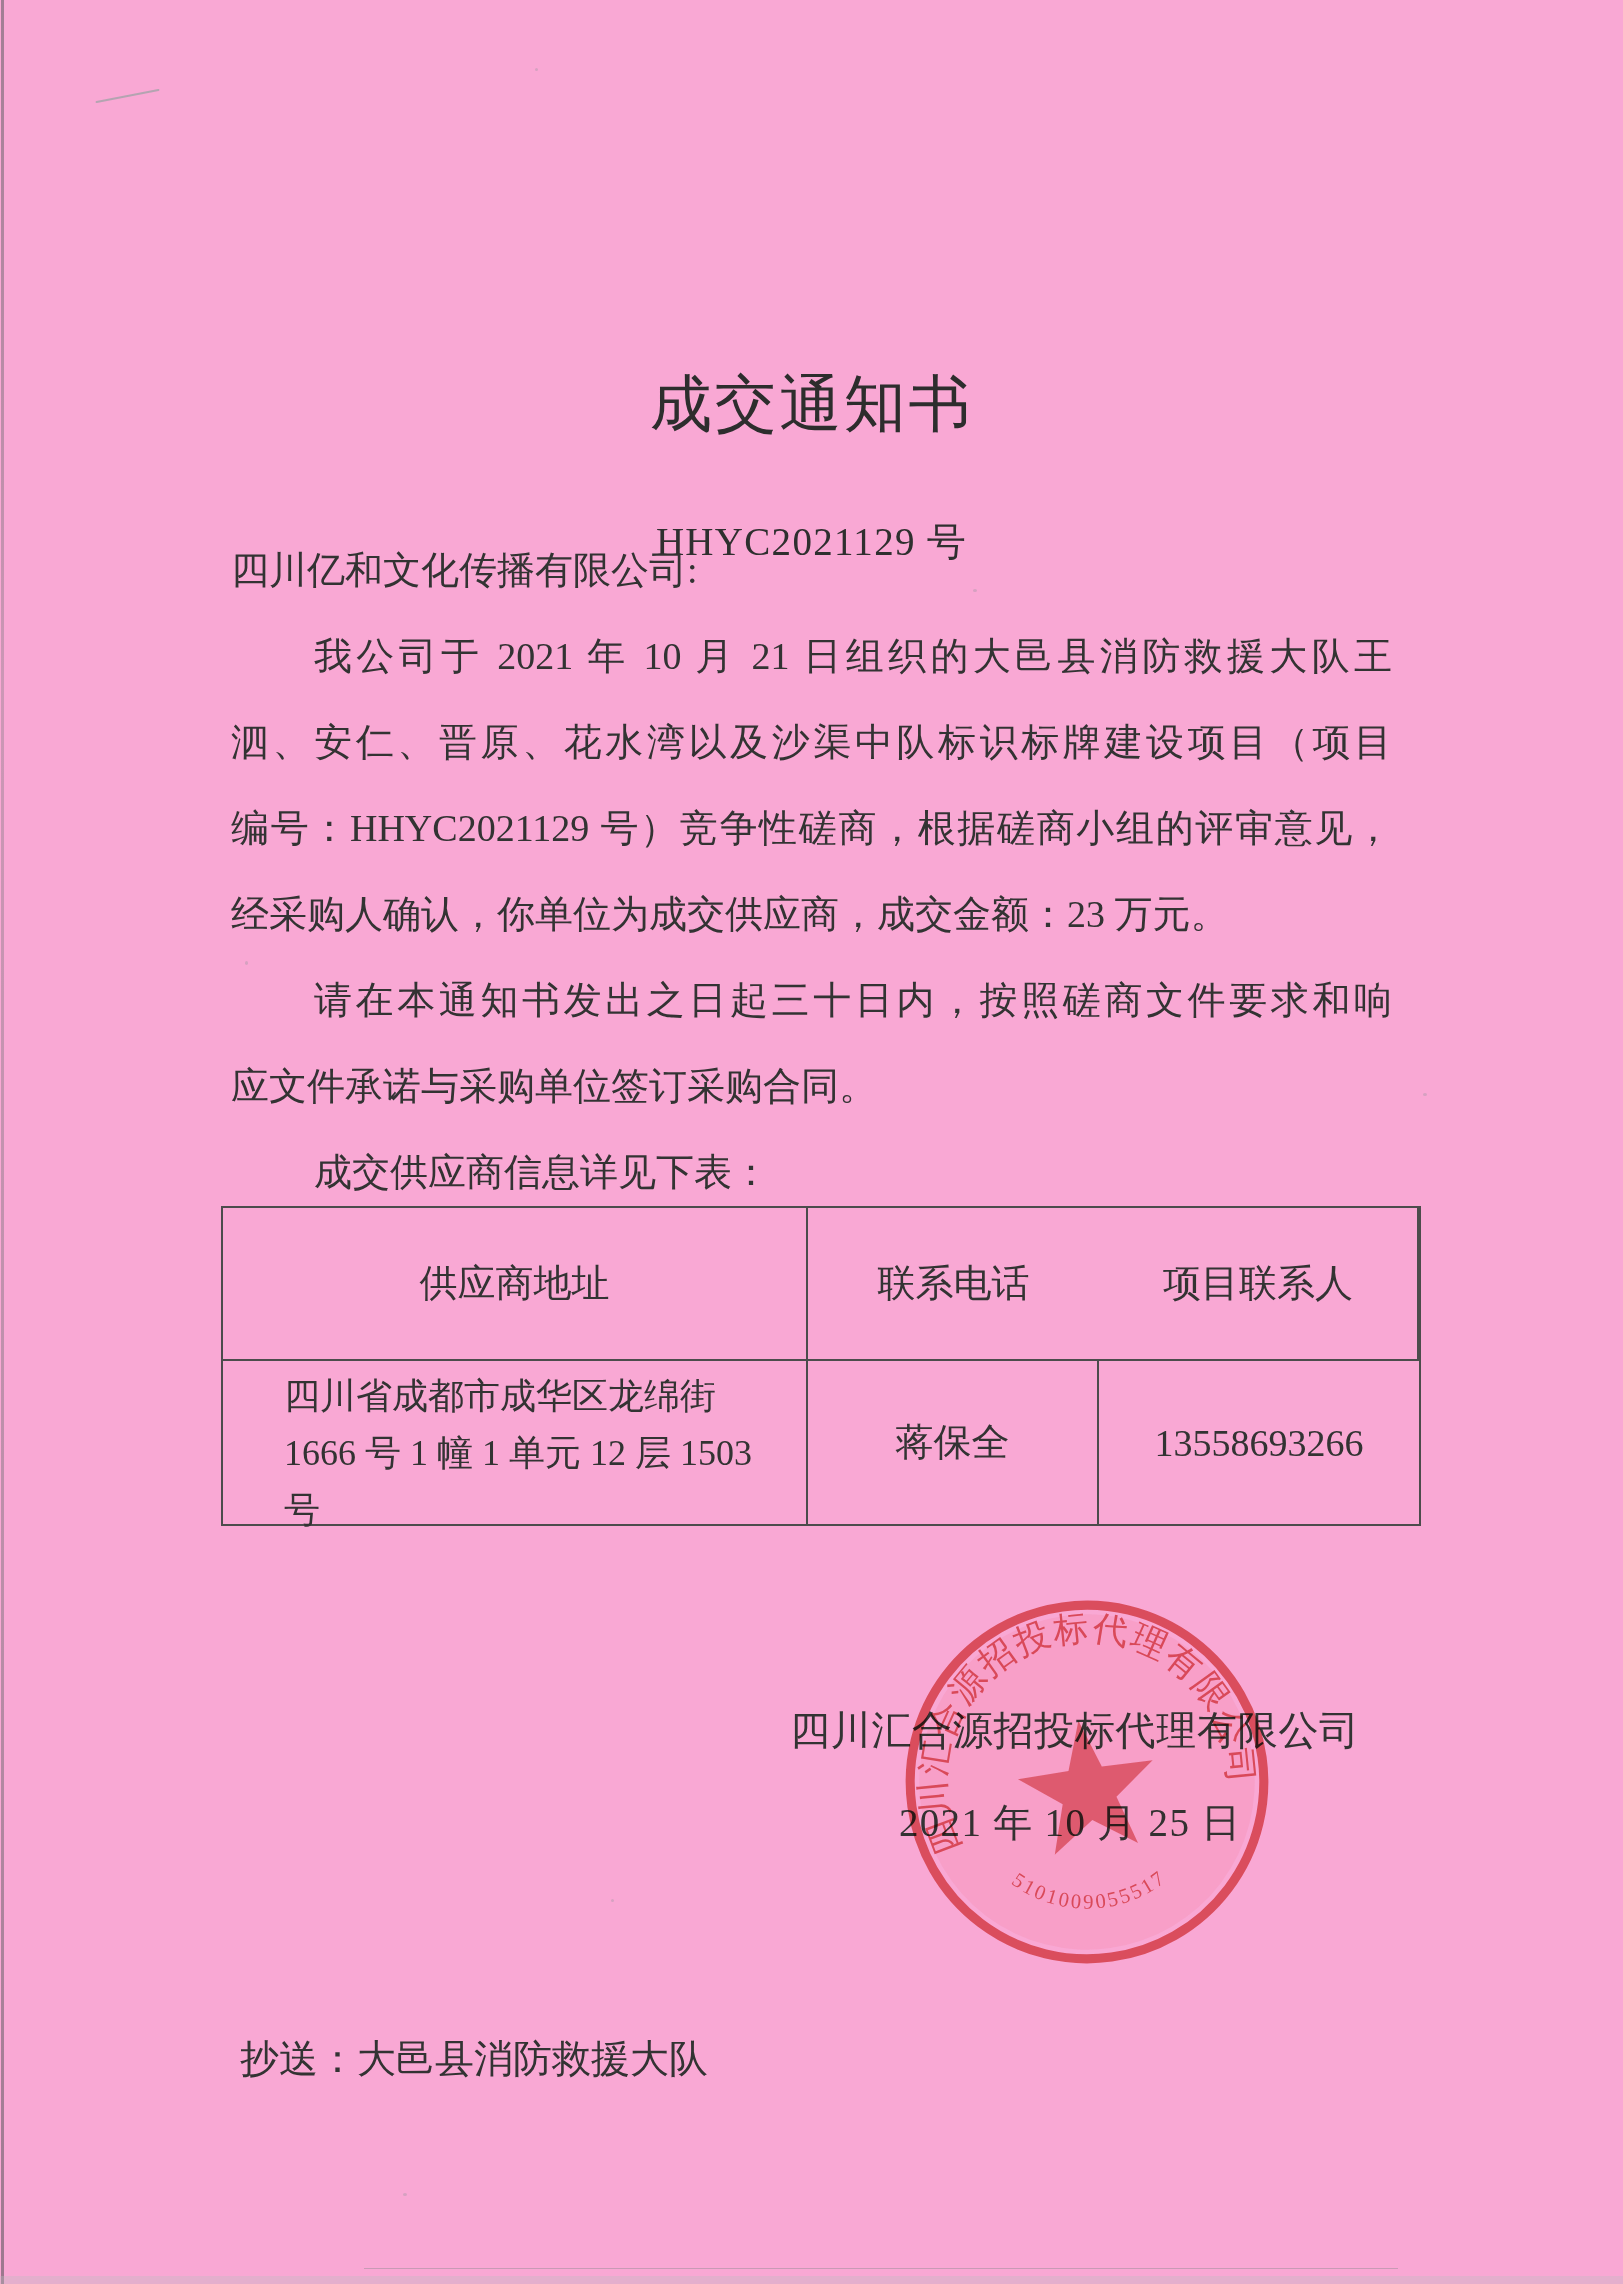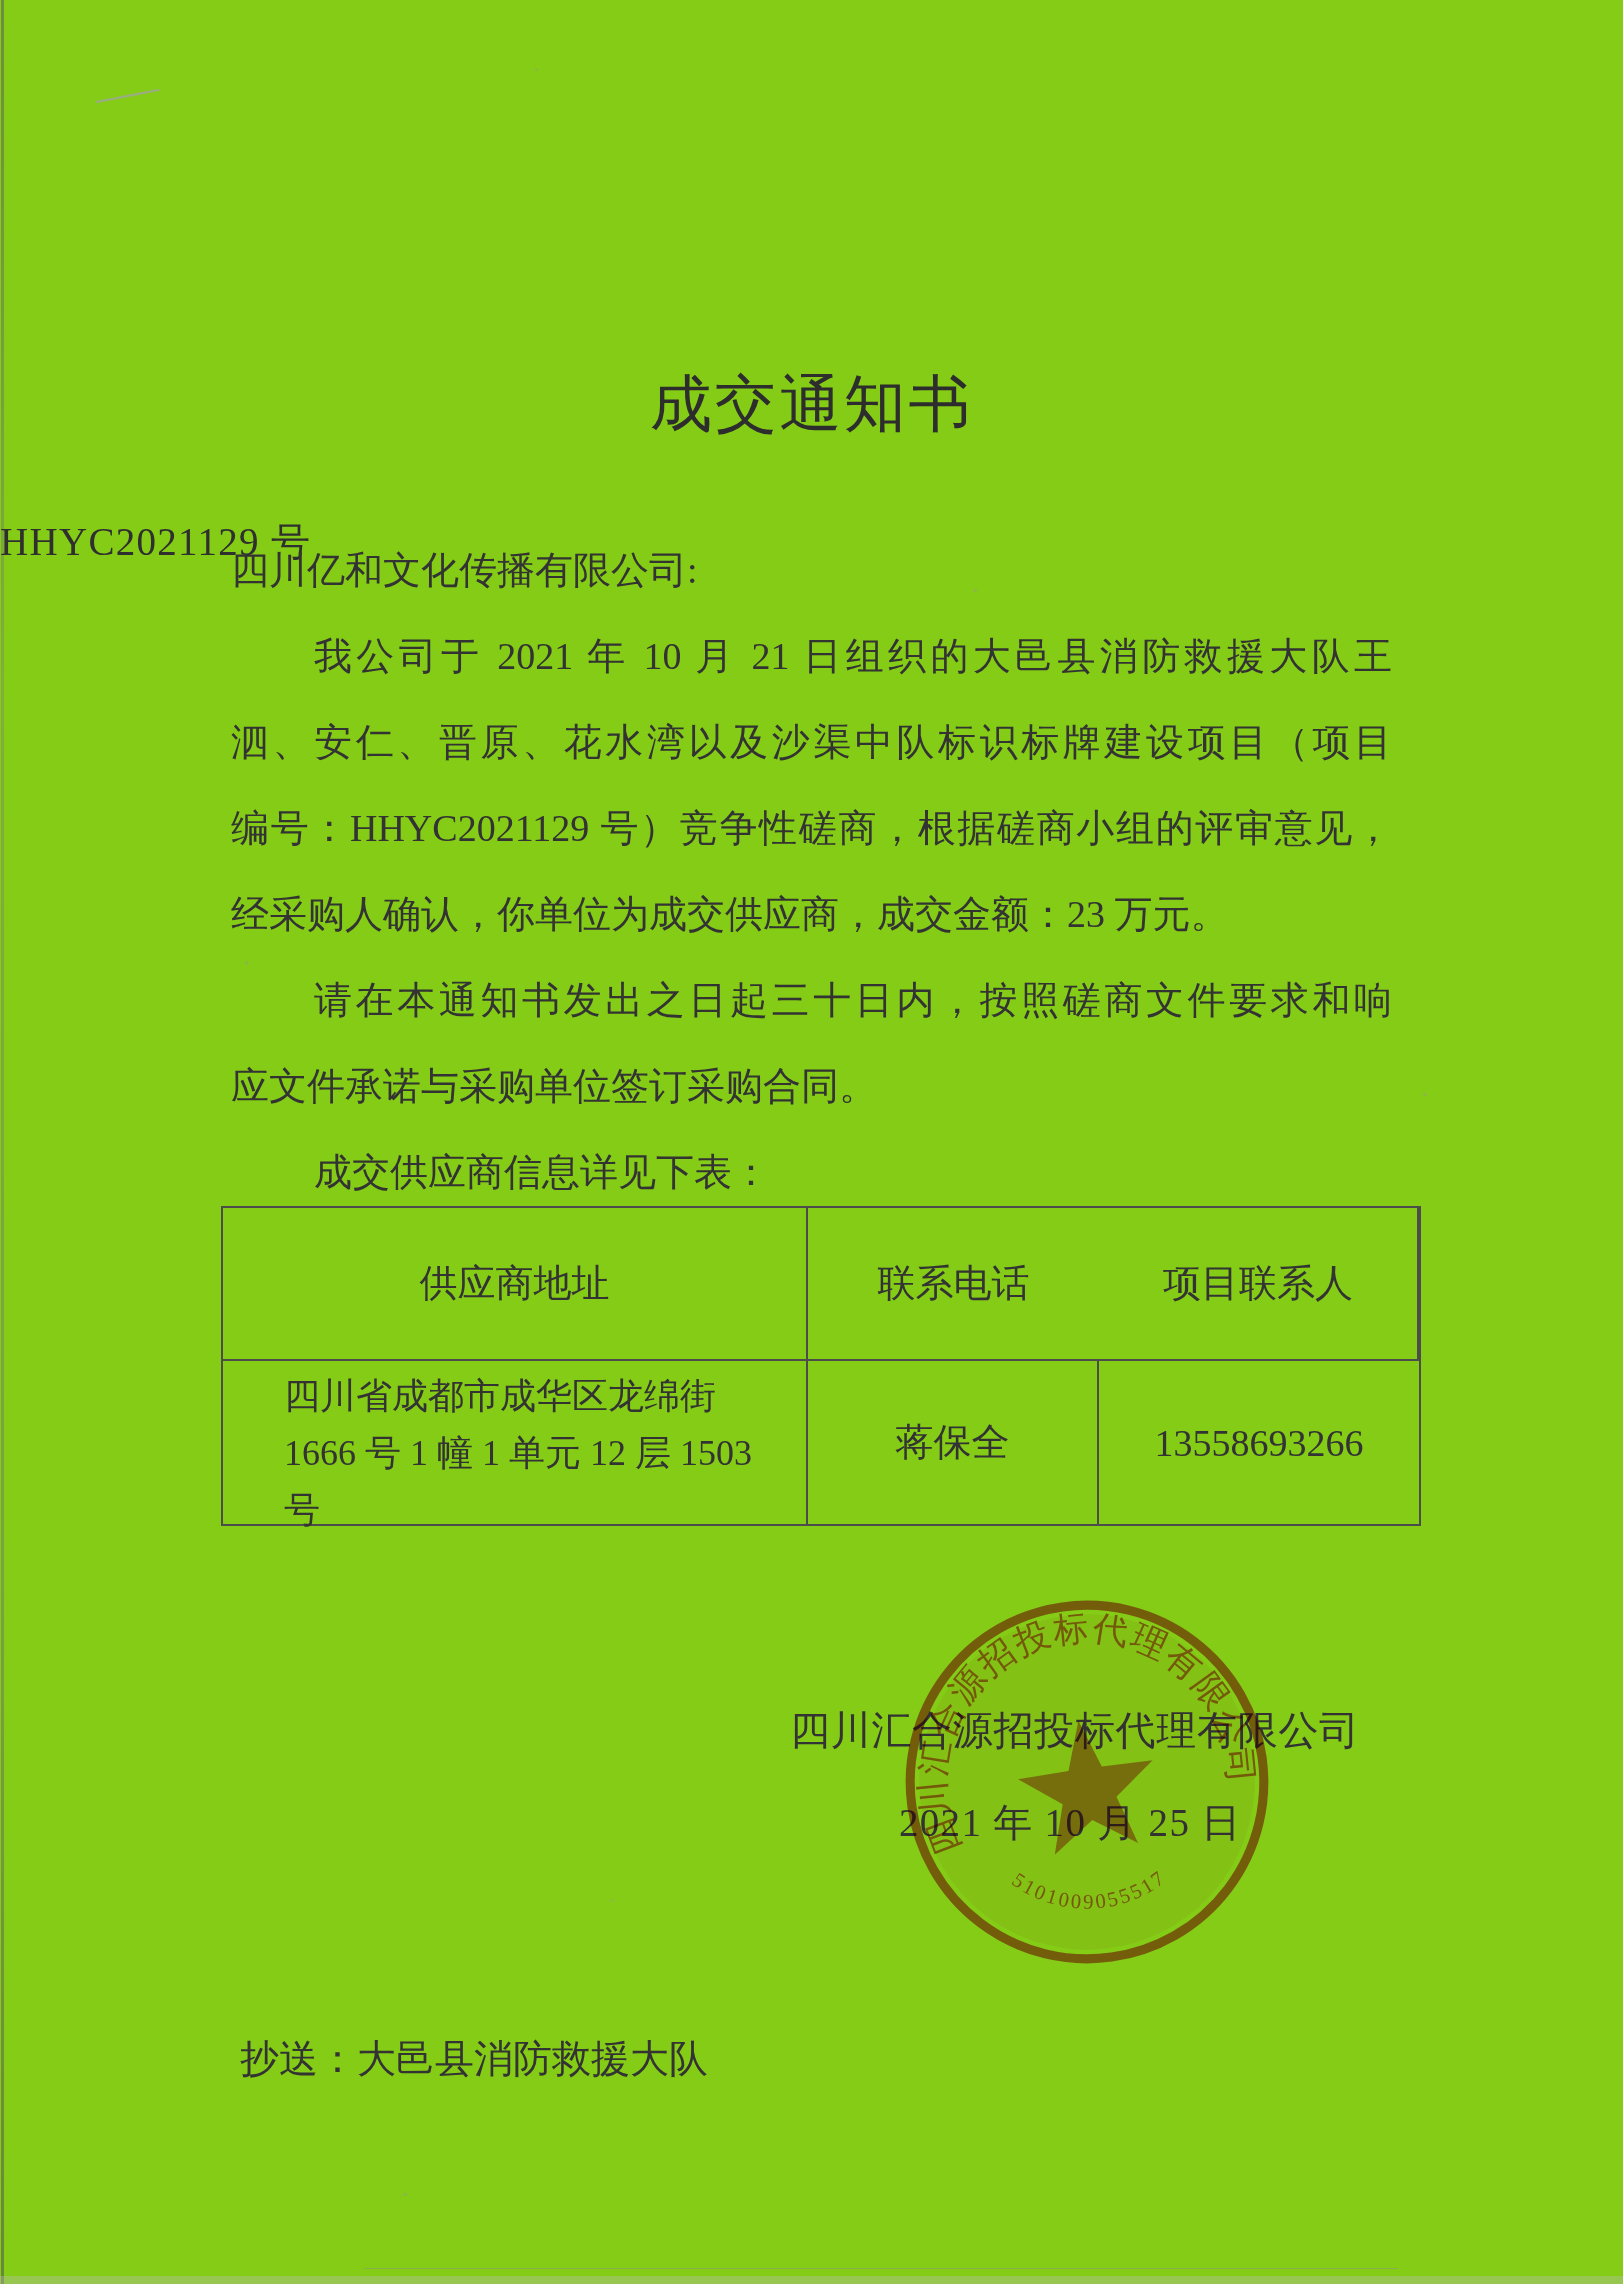--- a/index.html
+++ b/index.html
@@ -1,19 +1,19 @@
 <!DOCTYPE html>
 <html style="font-size:10.4px"><head>
 <meta charset="utf-8">
 <style>
   html,body{margin:0;padding:0;background:#e9e9e9;}
   .page{
     position:relative;
     width:1623px;height:2284px;
-    background:#84cc16;
+    background:#f9a8d4;
     overflow:hidden;
     font-family:"Liberation Serif", serif;
     color:#333;
   }
   
   .edge-line-left{
     position:absolute;left:1.3px;top:0;width:2.6px;height:2284px;
     background:linear-gradient(180deg, rgba(90,90,95,.55), rgba(120,120,125,.35) 30%, rgba(110,110,115,.45) 70%, rgba(80,80,85,.55));
   }
   .scratch{
@@ -29,21 +29,21 @@
     background:rgba(190,190,192,.35);
   }
   .speck{position:absolute;background:rgba(150,150,158,.35);border-radius:50%;}
   
   .title{
     position:absolute;left:0;top:362px;width:1623px;
     text-align:center;font-size:62px;letter-spacing:2.6px;color:#2d2d2d;
   }
   .docnum{
     position:absolute;left:0;top:515px;width:1623px;
-    text-align:left;font-size:39px;letter-spacing:1.3px;color:#2f2f2f;
+    text-align:center;font-size:39px;letter-spacing:1.3px;color:#2f2f2f;
   }
   .bodytext{
     position:absolute;left:231px;top:527px;width:1161px;
     font-size:38px;line-height:86px;color:#333;
   }
   .bl{white-space:nowrap;}
   .jline{white-space:normal;text-align:justify;text-align-last:justify;}
   .indent{padding-left:83px;}
   
   .info-table{

